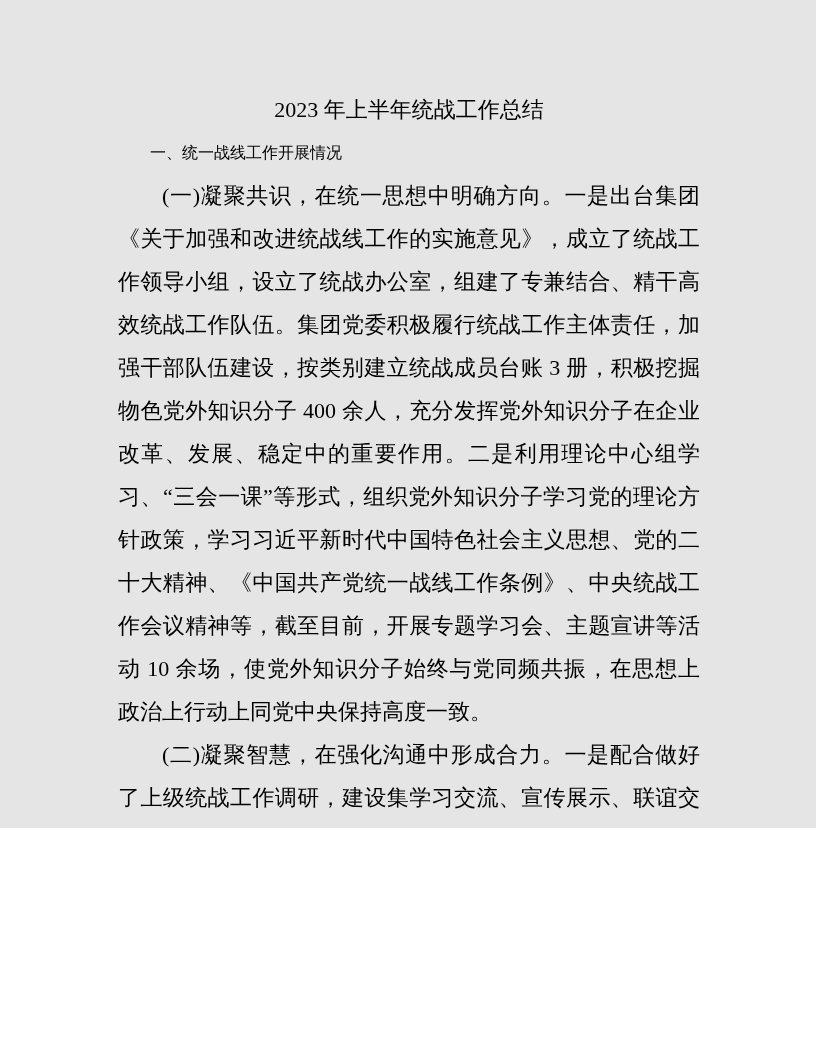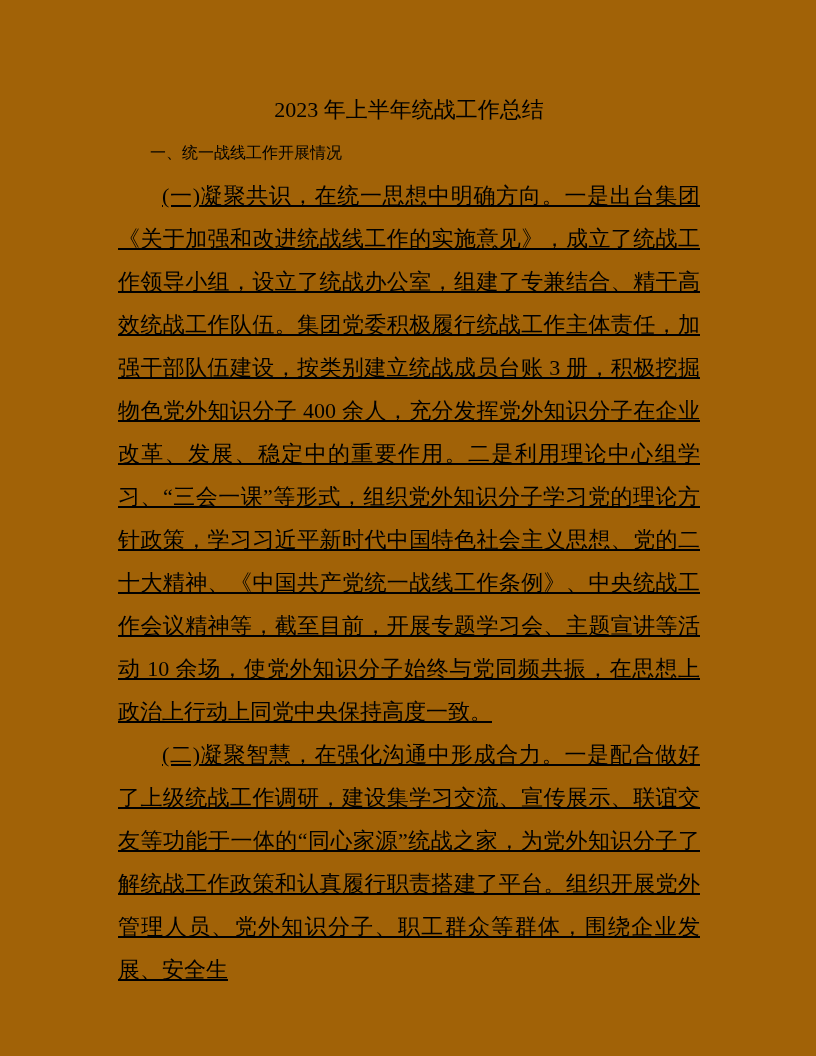--- a/index.html
+++ b/index.html
@@ -3,22 +3,22 @@
 <meta charset="utf-8">
 <style>
   html, body {
     margin: 0;
     padding: 0;
     background: #ffffff;
   }
   .page {
     position: relative;
     width: 816px;
-    height: 1056px;
-    background: #a16207;
+    height: 828px;
+    background: #e5e5e5;
     overflow: hidden;
     font-family: "Liberation Serif", "DejaVu Serif", serif;
     color: #000000;
   }
   .content {
     padding: 88px 116px 0 118px;
   }
   .doc-title {
     margin: 0;
     font-size: 22px;
@@ -37,21 +37,20 @@
   }
   .para {
     margin: 0;
     font-size: 22px;
     line-height: 43px;
     text-indent: 2em;
     text-align: justify;
     text-justify: inter-ideograph;
     word-break: break-all;
     overflow-wrap: break-word;
-    text-decoration: underline;
   }
 </style>
 </head>
 <body>
 
 <div class="page">
   <div class="content">
     <h1 class="doc-title">2023 年上半年统战工作总结</h1>
     <h2 class="section-heading">一、统一战线工作开展情况</h2>
     <p class="para">(一)凝聚共识，在统一思想中明确方向。一是出台集团《关于加强和改进统战线工作的实施意见》，成立了统战工作领导小组，设立了统战办公室，组建了专兼结合、精干高效统战工作队伍。集团党委积极履行统战工作主体责任，加强干部队伍建设，按类别建立统战成员台账 3 册，积极挖掘物色党外知识分子 400 余人，充分发挥党外知识分子在企业改革、发展、稳定中的重要作用。二是利用理论中心组学习、“三会一课”等形式，组织党外知识分子学习党的理论方针政策，学习习近平新时代中国特色社会主义思想、党的二十大精神、《中国共产党统一战线工作条例》、中央统战工作会议精神等，截至目前，开展专题学习会、主题宣讲等活动 10 余场，使党外知识分子始终与党同频共振，在思想上政治上行动上同党中央保持高度一致。</p>

